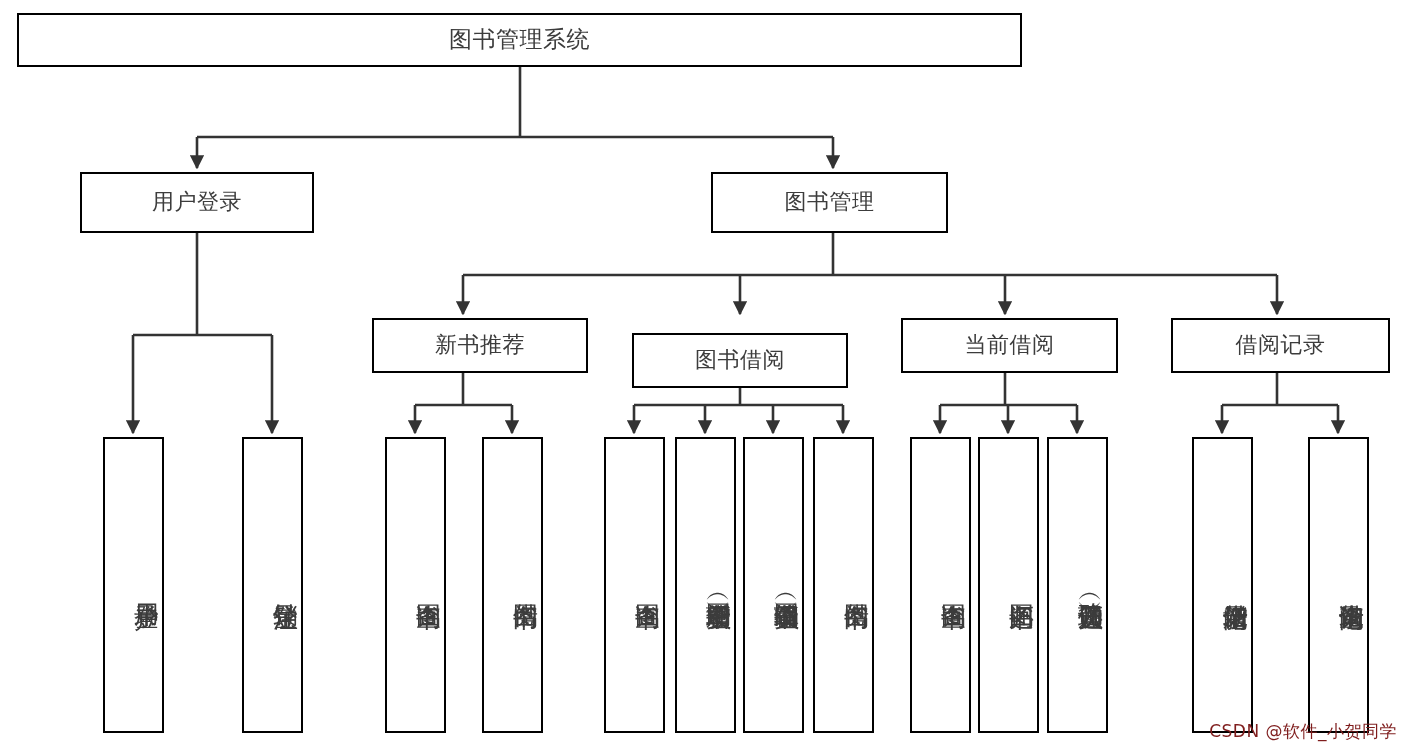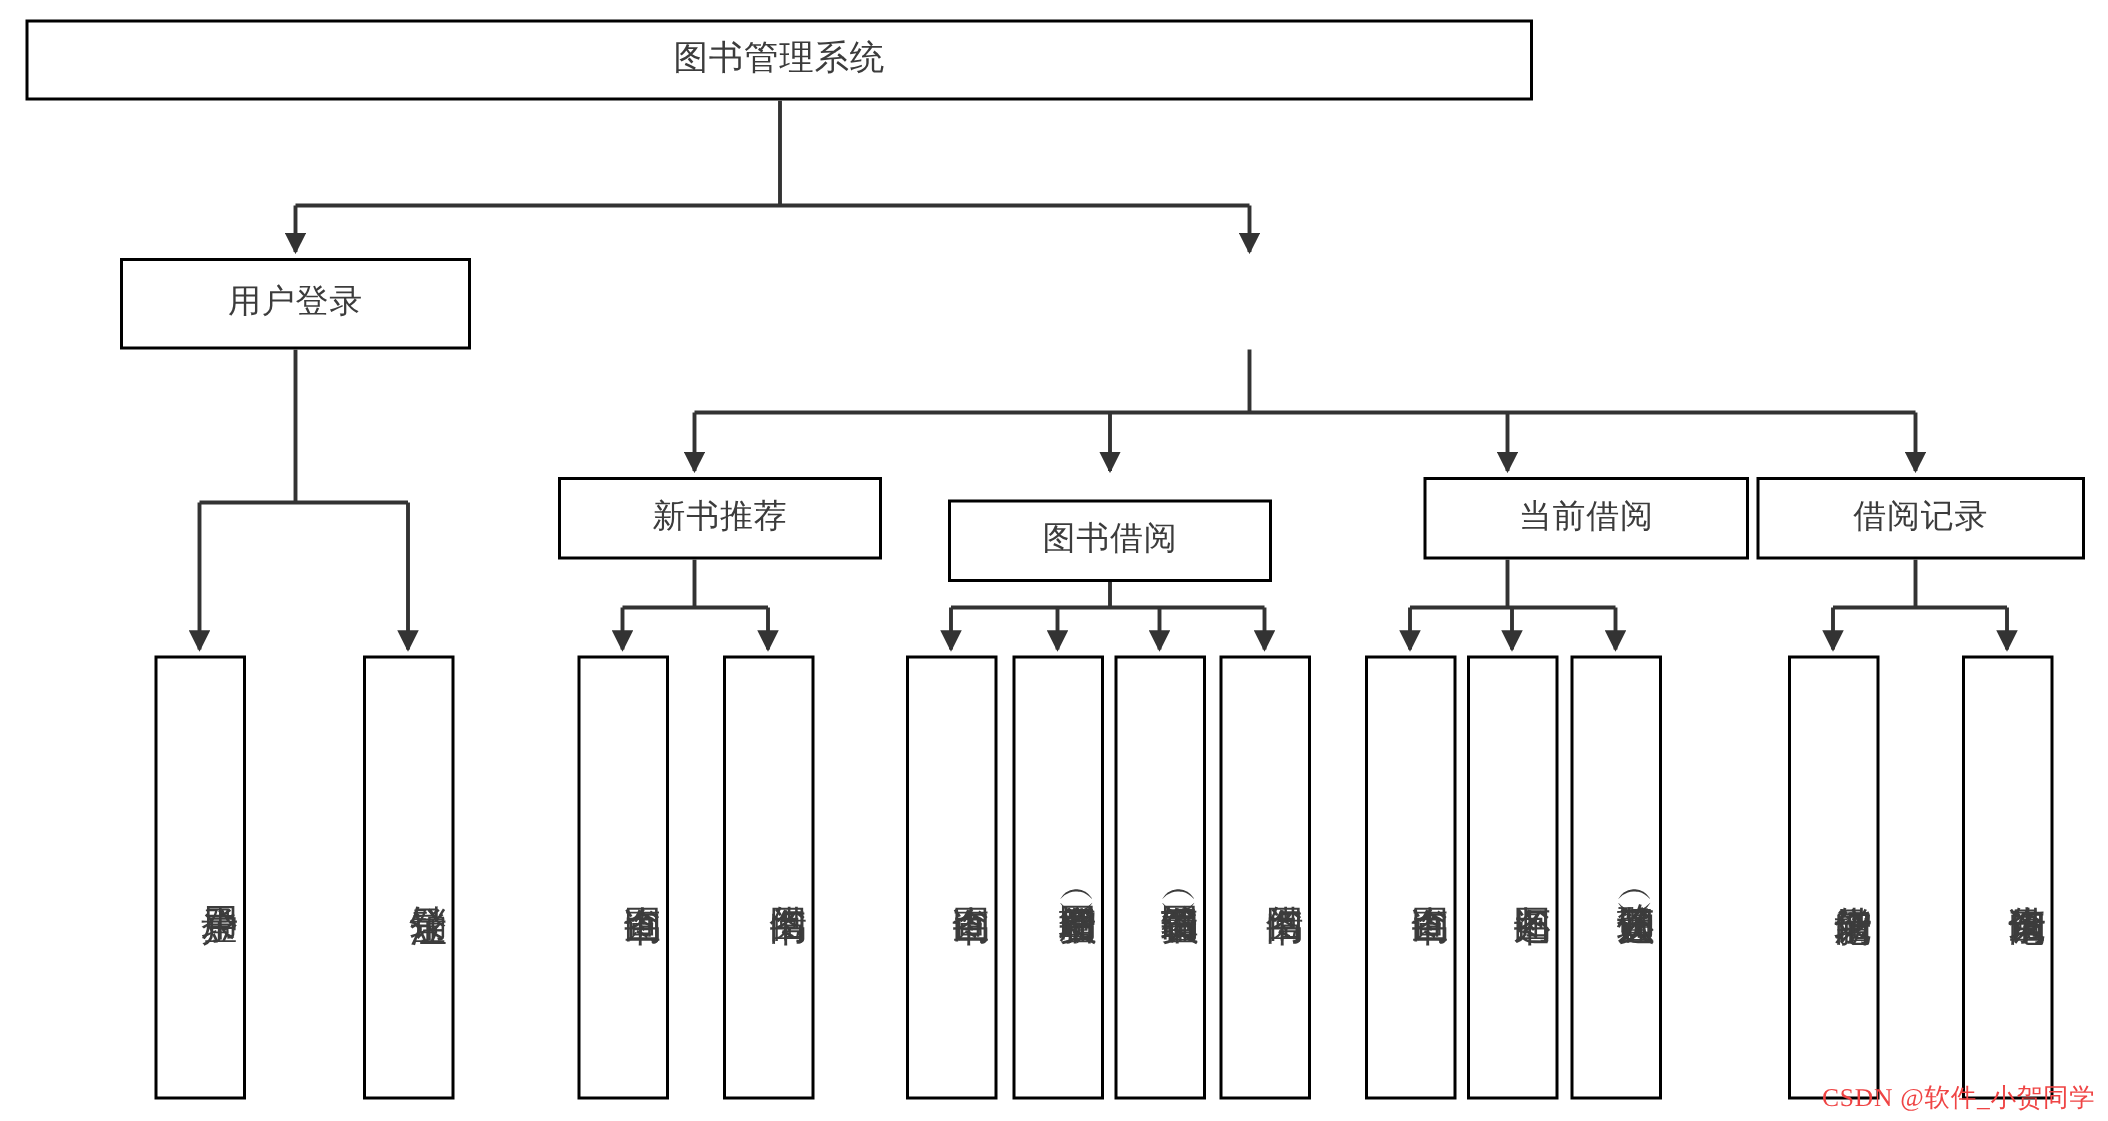--- a/index.html
+++ b/index.html
@@ -51,24 +51,23 @@
   }
   .node.v .vtext{
     writing-mode:vertical-rl;
     text-orientation:upright;
   }
   .watermark{
     position:absolute;
     right:8px;
     bottom:4px;
     font-size:17px;
-    color:#ef4444;
+    color:#7f1d1d;
     white-space:nowrap;
     letter-spacing:0.5px;
-    font-family:Liberation Serif, serif;
   }
 </style>
 </head>
 <body>
 
 <div id="diagram">
 
   <svg id="edges" viewBox="0 0 1405 747" width="1405" height="747">
     <defs>
       <marker id="arrow" viewBox="0 0 10 10" refX="9" refY="5" markerWidth="5.5" markerHeight="5.5" orient="auto-start-reverse">
@@ -120,28 +119,31 @@
     </g>
   </svg>
 
   <div class="node h root" style="left:17px;top:13px;width:1005px;height:54px;">
     <span>图书管理系统</span>
   </div>
 
   <div class="node h" style="left:80px;top:172px;width:234px;height:61px;">
     <span>用户登录</span>
   </div>
+  <div class="node h" style="left:711px;top:172px;width:237px;height:61px;">
+    <span>图书管理</span>
+  </div>
 
   <div class="node h" style="left:372px;top:318px;width:216px;height:55px;">
     <span>新书推荐</span>
   </div>
   <div class="node h" style="left:632px;top:318px;width:216px;height:55px;margin-top:15px;">
     <span>图书借阅</span>
   </div>
-  <div class="node h" style="left:901px;top:318px;width:217px;height:55px;margin-left:48px;">
+  <div class="node h" style="left:901px;top:318px;width:217px;height:55px;">
     <span>当前借阅</span>
   </div>
   <div class="node h" style="left:1171px;top:318px;width:219px;height:55px;">
     <span>借阅记录</span>
   </div>
 
   <div class="node v" style="left:103px;top:437px;width:61px;height:296px;">
     <span class="vtext">用户登录</span>
   </div>
   <div class="node v" style="left:242px;top:437px;width:61px;height:296px;">

